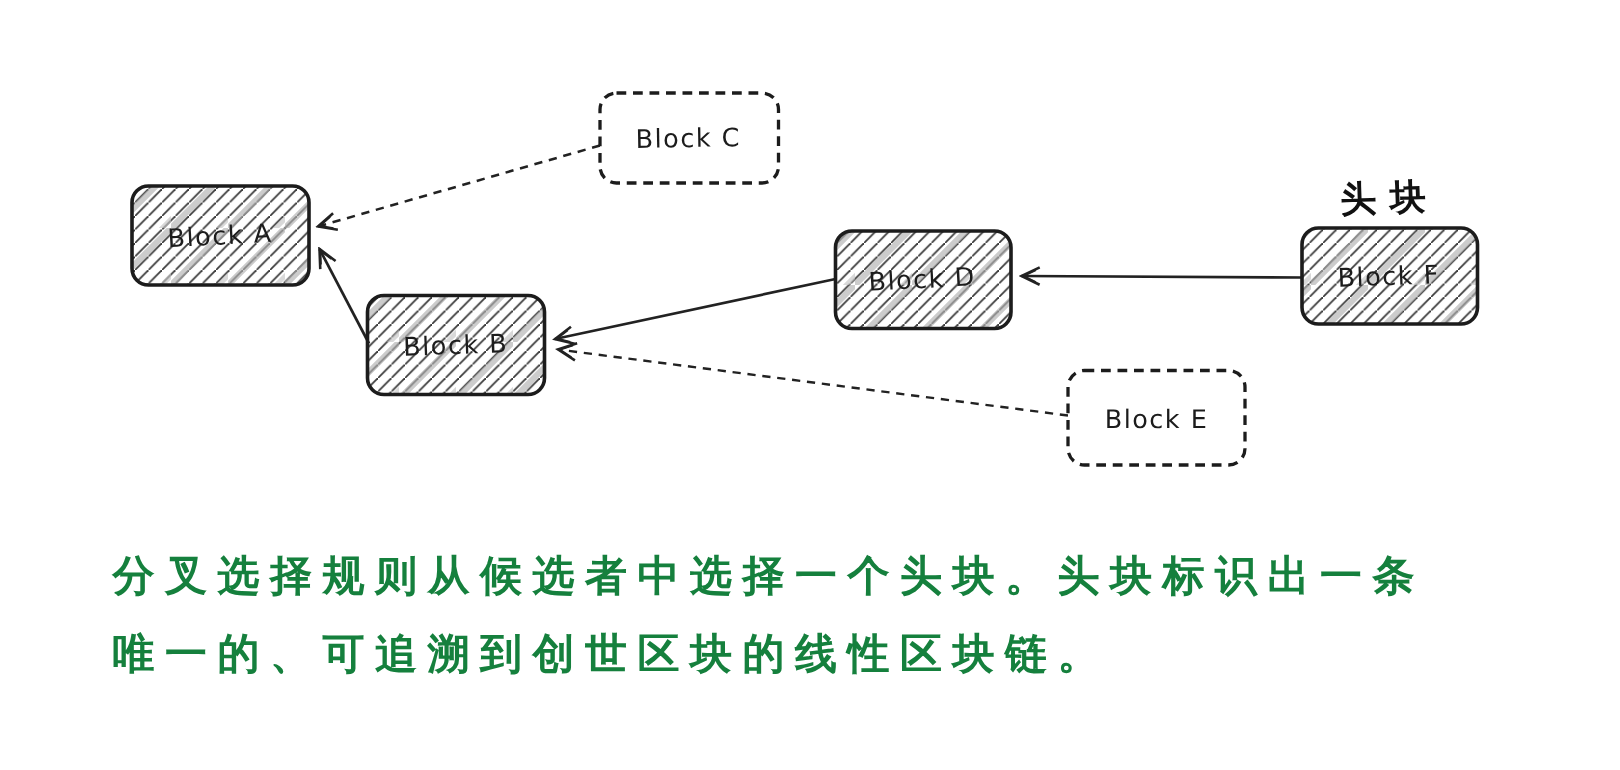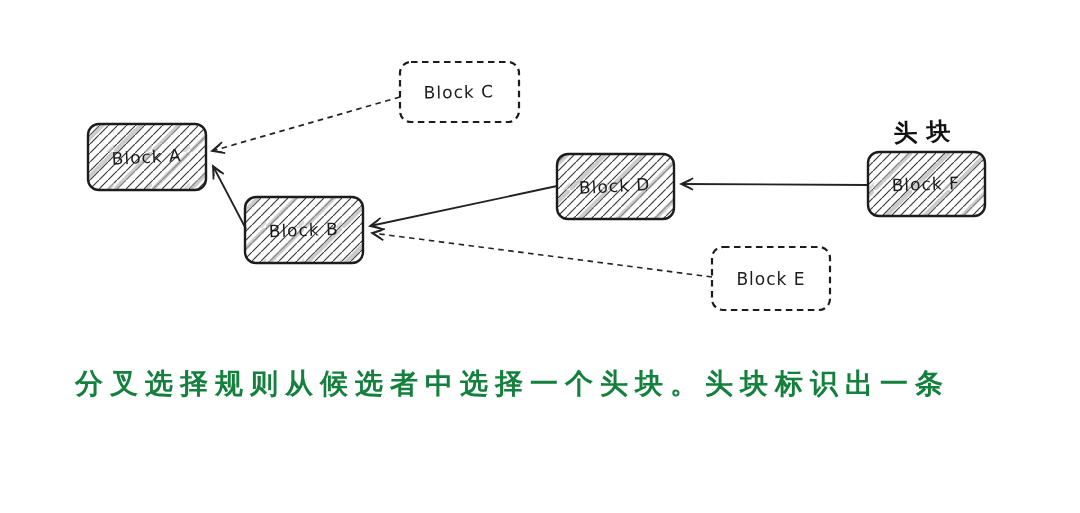--- a/index.html
+++ b/index.html
@@ -116,15 +116,16 @@
       <rect x="868" y="152" width="117" height="64" rx="11" fill="url(#hatchg)" opacity="0.65"></rect>
       <rect x="868" y="152" width="117" height="64" rx="11" fill="none" stroke="#1c1c1c" stroke-width="2.4"></rect>
       <text class="block-label" x="926" y="190" text-anchor="middle" transform="rotate(-2 926 190)">Block F</text>
     </g>
   </svg>
 
   <div class="head-label">头块</div>
 
   <div class="caption">
     <div>分叉选择规则从候选者中选择一个头块。头块标识出一条</div>
+    <div>唯一的、可追溯到创世区块的线性区块链。</div>
   </div>
 
 </div>
 
 </body></html>

